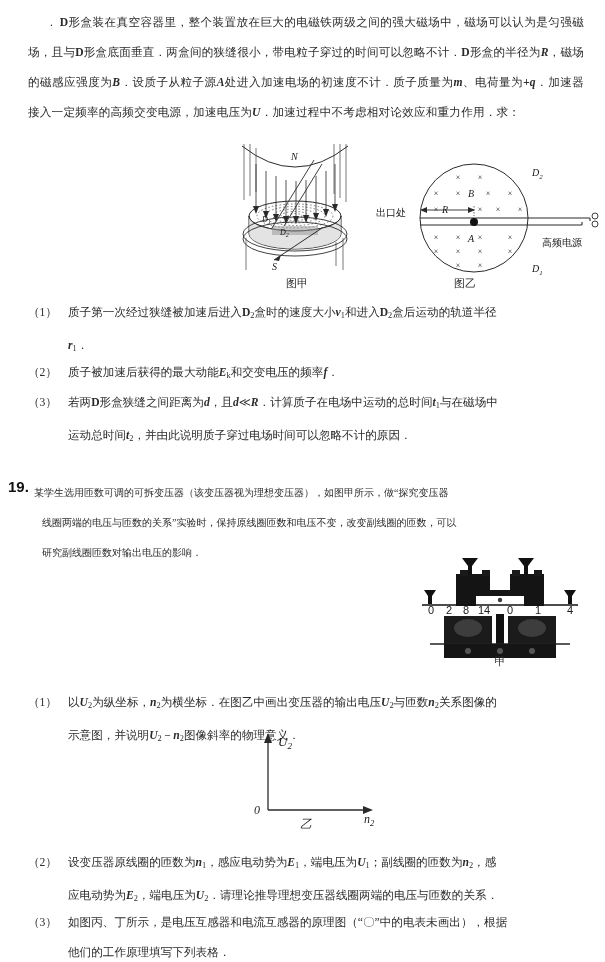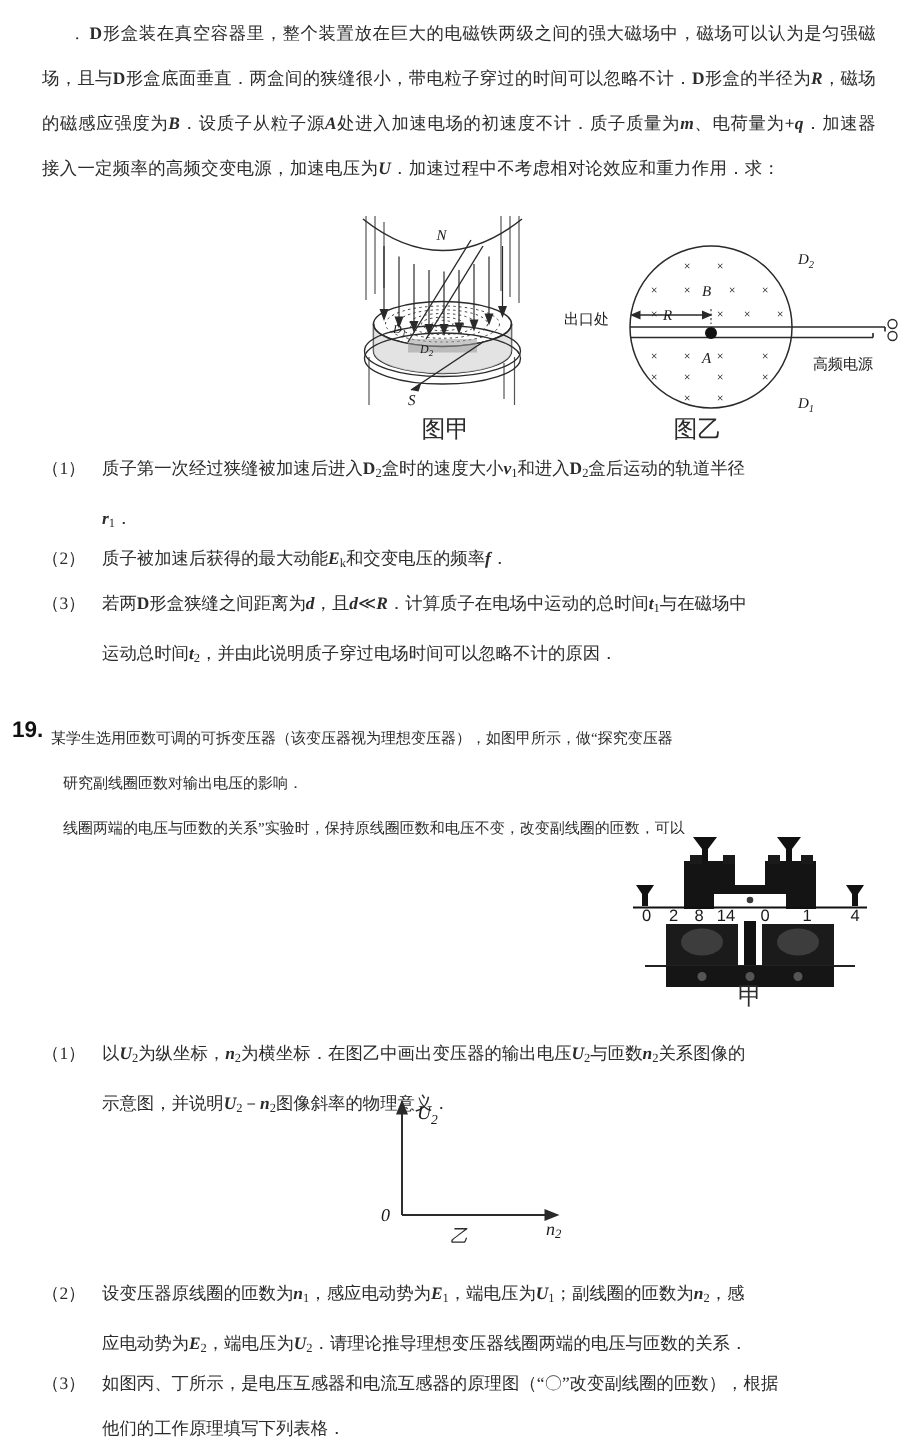--- a/index.html
+++ b/index.html
@@ -69,21 +69,21 @@
     font-size: 10px; line-height: 30px;
     color: #2b2b2b; text-align: justify;
   }
   .q19body .hang2 { display: block; padding-left: 8px; }
 
   
   .fig-jia { position: absolute; left: 236px; top: 142px; width: 118px; height: 132px; }
   .fig-yi  { position: absolute; left: 376px; top: 160px; width: 228px; height: 118px; }
   .cap {
     position: absolute;
-    font-size: 16px;
+    font-size: 11px;
     color: #2b2b2b;
     text-align: center;
   }
   .cap-jia { left: 252px; top: 276px; width: 90px; }
   .cap-yi  { left: 420px; top: 276px; width: 90px; }
   .cap-tr  { left: 452px; top: 654px; width: 96px; }
   .cap-b   { left: 286px; top: 816px; width: 40px;
              font-style: italic; font-size: 12px; }
 
   
@@ -250,22 +250,22 @@
 </div>
 
 <div class="subq" style="top:388px">
   <span class="lab">（3）</span><span class="body">若两<b class="sym">D</b>形盒狭缝之间距离为<i class="sym">d</i>，且<i class="sym">d</i>≪<i class="sym">R</i>．计算质子在电场中运动的总时间<i class="sym">t</i><span class="sub">1</span>与在磁场中</span>
   <span class="hang">运动总时间<i class="sym">t</i><span class="sub">2</span>，并由此说明质子穿过电场时间可以忽略不计的原因．</span>
 </div>
 
 <div class="qnum">19.</div>
 <div class="q19body">
   <span>某学生选用匝数可调的可拆变压器（该变压器视为理想变压器），如图甲所示，做“探究变压器</span>
+  <span class="hang2">线圈两端的电压与匝数的关系”实验时，保持原线圈匝数和电压不变，改变副线圈的匝数，可以</span>
   <span class="hang2">研究副线圈匝数对输出电压的影响．</span>
-  <span class="hang2">线圈两端的电压与匝数的关系”实验时，保持原线圈匝数和电压不变，改变副线圈的匝数，可以</span>
 </div>
 
 <div class="photo">
   <svg width="200" height="98" viewBox="0 0 200 98">
     <rect x="0" y="0" width="200" height="98" fill="#ffffff"></rect>
 
     <g fill="#111">
       <polygon points="62,2 78,2 72,10 68,10"></polygon>
       <rect x="68" y="9" width="4" height="10"></rect>
       <polygon points="118,2 134,2 128,10 124,10"></polygon>
@@ -337,15 +337,15 @@
   </svg>
 </div>
 <div class="cap cap-b">乙</div>
 
 <div class="subq" style="top:848px">
   <span class="lab">（2）</span><span class="body">设变压器原线圈的匝数为<i class="sym">n</i><span class="sub">1</span>，感应电动势为<i class="sym">E</i><span class="sub">1</span>，端电压为<i class="sym">U</i><span class="sub">1</span>；副线圈的匝数为<i class="sym">n</i><span class="sub">2</span>，感</span>
   <span class="hang">应电动势为<i class="sym">E</i><span class="sub">2</span>，端电压为<i class="sym">U</i><span class="sub">2</span>．请理论推导理想变压器线圈两端的电压与匝数的关系．</span>
 </div>
 
 <div class="subq" style="top:908px">
-  <span class="lab">（3）</span><span class="body">如图丙、丁所示，是电压互感器和电流互感器的原理图（“〇”改变副线圈的匝数），根据</span>
+  <span class="lab">（3）</span><span class="body">如图丙、丁所示，是电压互感器和电流互感器的原理图（“〇”中的电表未画出），根据</span>
   <span class="hang">他们的工作原理填写下列表格．</span>
 </div>
 
 </body></html>

